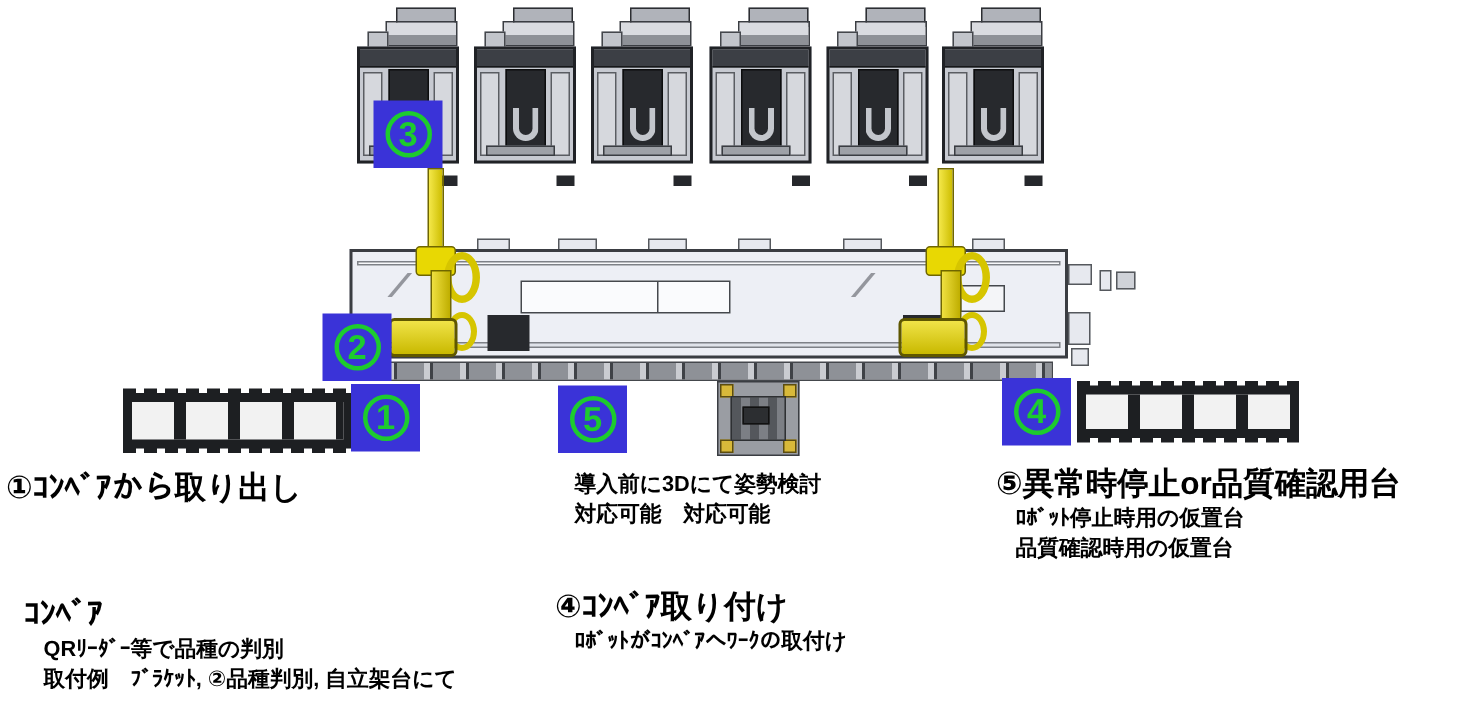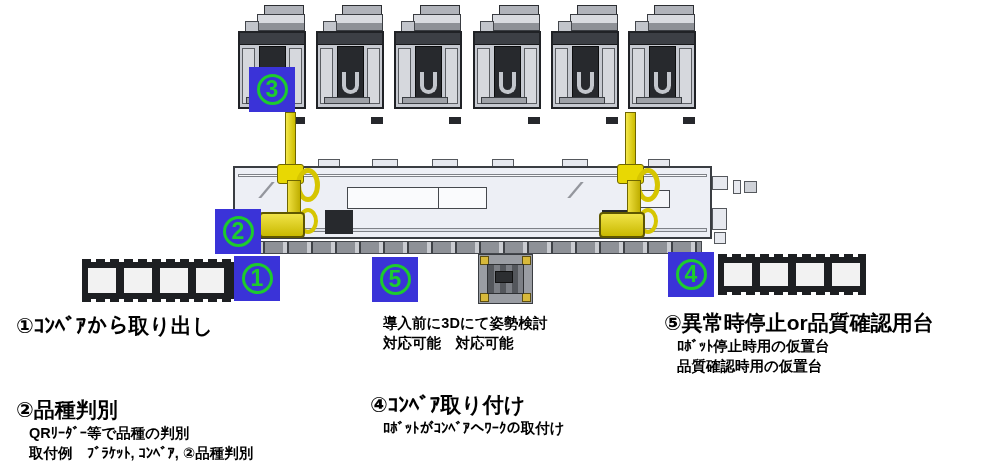--- a/index.html
+++ b/index.html
@@ -287,28 +287,28 @@
   <div class="marker" style="left:249px; top:67px;">
     <span class="ring">3</span>
   </div>
   <div class="marker" style="left:668px; top:252px;">
     <span class="ring">4</span>
   </div>
   <div class="marker" style="left:372px; top:257px;">
     <span class="ring">5</span>
   </div>
 
-  <div class="ann" style="left:16px; top:313px;">
+  <div class="ann" style="left:4px; top:313px;">
     <div class="ann-title">①ｺﾝﾍﾞｱから取り出し</div>
   </div>
 
   <div class="ann" style="left:16px; top:397px;">
-    <div class="ann-title">②品種判別</div>
+    <div class="ann-title">ｺﾝﾍﾞｱ</div>
     <div class="ann-line">QRﾘｰﾀﾞｰ等で品種の判別</div>
-    <div class="ann-line">取付例　ﾌﾞﾗｹｯﾄ, ｺﾝﾍﾞｱ, ②品種判別</div>
+    <div class="ann-line">取付例　ﾌﾞﾗｹｯﾄ, ②品種判別, 自立架台にて</div>
   </div>
 
   <div class="ann" style="left:370px; top:313px;">
     <div class="ann-line">導入前に3Dにて姿勢検討</div>
     <div class="ann-line">対応可能　対応可能</div>
   </div>
 
   <div class="ann" style="left:664px; top:310px;">
     <div class="ann-title">⑤異常時停止or品質確認用台</div>
     <div class="ann-line">ﾛﾎﾞｯﾄ停止時用の仮置台</div>

